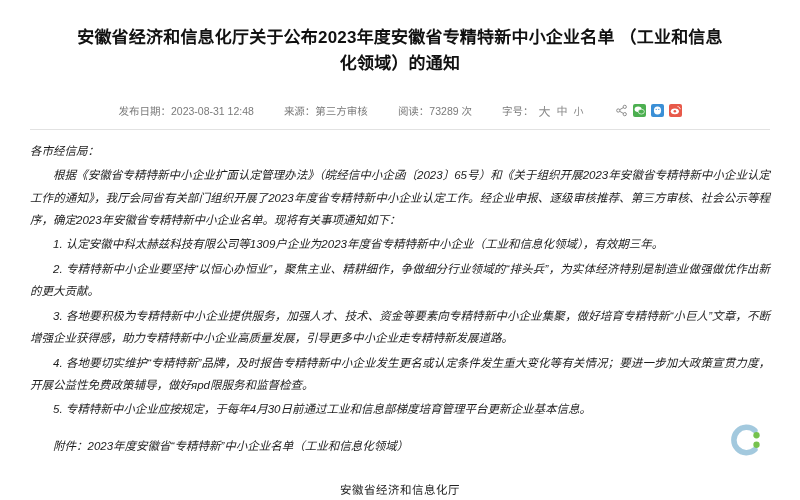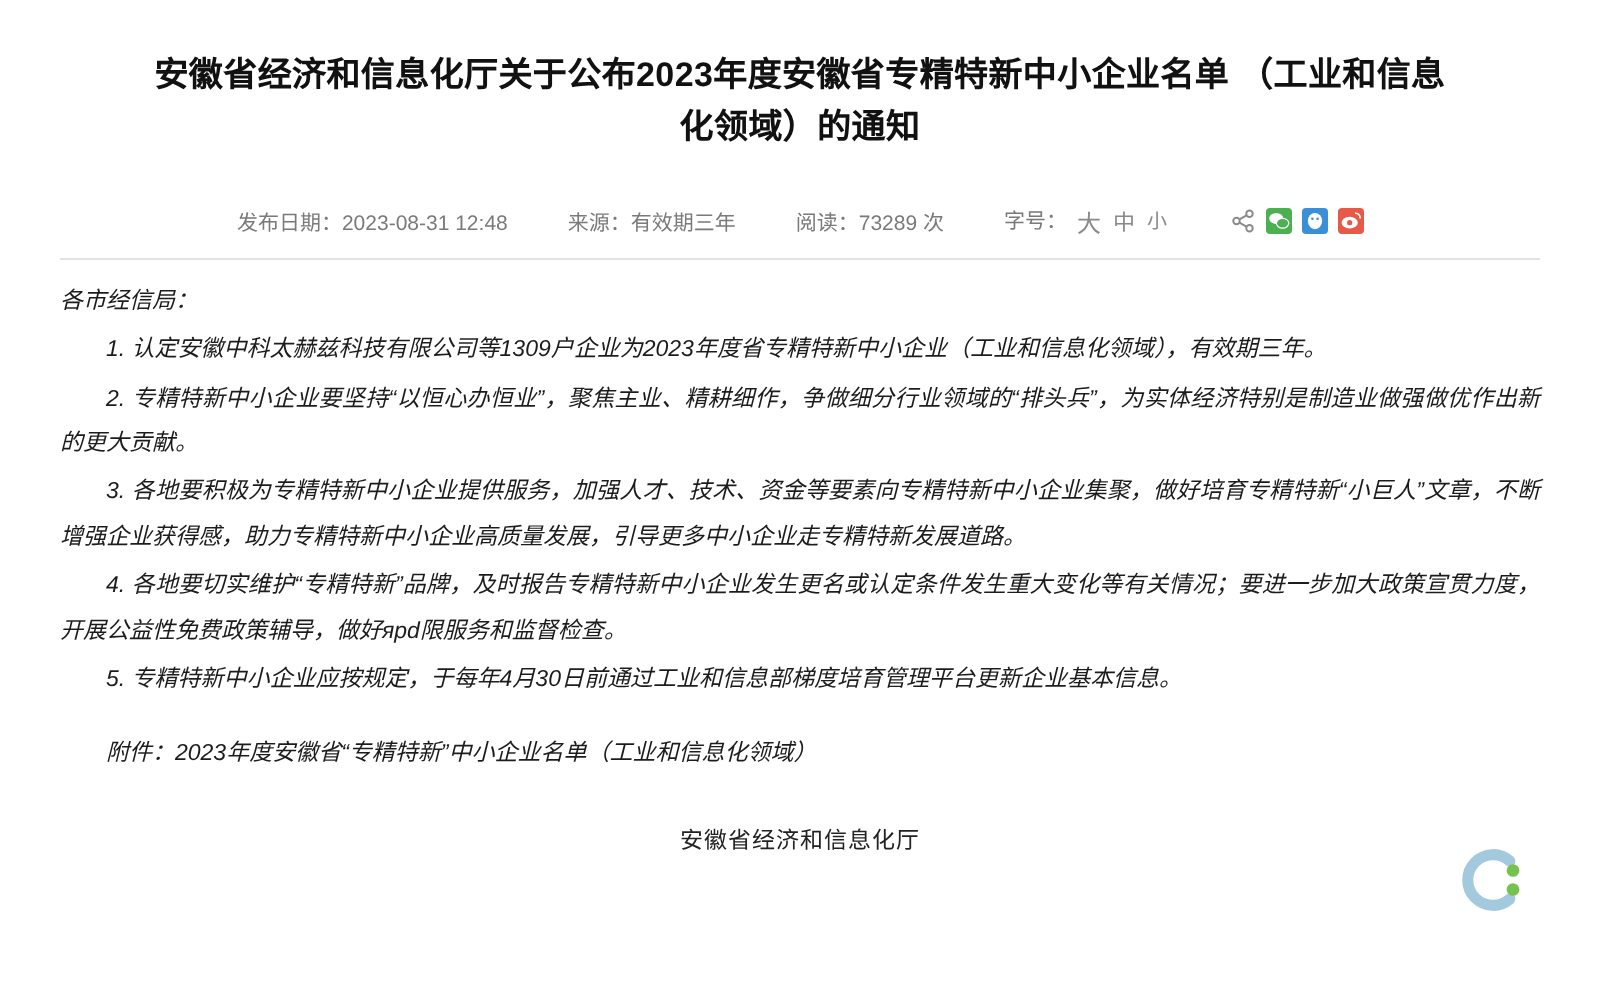--- a/index.html
+++ b/index.html
@@ -37,20 +37,21 @@
     gap: 30px;
     font-size: 10.5px;
     color: #7a7a7a;
     padding: 6px 0 8px 0;
   }
   .meta-bar .meta-item {
     white-space: nowrap;
   }
   .fontsize-group {
     display: flex;
+    align-items: center;
     gap: 4px;
   }
   .fontsize-group .fs {
     display: inline-block;
     color: #8a8a8a;
     padding: 0 1px;
   }
   .fontsize-group .fs.big { font-size: 12px; }
   .fontsize-group .fs.mid { font-size: 11px; }
   .fontsize-group .fs.small { font-size: 10px; }
@@ -123,21 +124,21 @@
 </style>
 </head>
 <body>
 
 <div class="page">
 
   <h1 class="doc-title">安徽省经济和信息化厅关于公布2023年度安徽省专精特新中小企业名单 （工业和信息化领域）的通知</h1>
 
   <div class="meta-bar">
     <span class="meta-item">发布日期：2023-08-31 12:48</span>
-    <span class="meta-item">来源：有效期三年</span>
+    <span class="meta-item">来源：第三方审核</span>
     <span class="meta-item">阅读：73289 次</span>
     <span class="fontsize-group">
       <span class="meta-item">字号：</span>
       <span class="fs big">大</span>
       <span class="fs mid">中</span>
       <span class="fs small">小</span>
     </span>
     <span class="share-group">
       <span class="share-icon plain">
         <svg width="13" height="13" viewBox="0 0 16 16">
@@ -170,20 +171,21 @@
             <path d="M10.5 3.2c1.8 0 3.2 1.4 3.2 3.2" stroke="#fff" stroke-width="1.1" fill="none"></path>
           </svg>
       </span>
     </span>
   </div>
 
   <hr class="divider">
 
   <div class="body-text">
     <p>各市经信局：</p>
+    <p class="indent">根据《安徽省专精特新中小企业扩面认定管理办法》（皖经信中小企函〔2023〕65号）和《关于组织开展2023年安徽省专精特新中小企业认定工作的通知》，我厅会同省有关部门组织开展了2023年度省专精特新中小企业认定工作。经企业申报、逐级审核推荐、第三方审核、社会公示等程序，确定2023年安徽省专精特新中小企业名单。现将有关事项通知如下：</p>
     <p class="indent">1. 认定安徽中科太赫兹科技有限公司等1309户企业为2023年度省专精特新中小企业（工业和信息化领域），有效期三年。</p>
     <p class="indent">2. 专精特新中小企业要坚持“以恒心办恒业”，聚焦主业、精耕细作，争做细分行业领域的“排头兵”，为实体经济特别是制造业做强做优作出新的更大贡献。</p>
     <p class="indent">3. 各地要积极为专精特新中小企业提供服务，加强人才、技术、资金等要素向专精特新中小企业集聚，做好培育专精特新“小巨人”文章，不断增强企业获得感，助力专精特新中小企业高质量发展，引导更多中小企业走专精特新发展道路。</p>
     <p class="indent">4. 各地要切实维护“专精特新”品牌，及时报告专精特新中小企业发生更名或认定条件发生重大变化等有关情况；要进一步加大政策宣贯力度，开展公益性免费政策辅导，做好ярd限服务和监督检查。</p>
     <p class="indent">5. 专精特新中小企业应按规定，于每年4月30日前通过工业和信息部梯度培育管理平台更新企业基本信息。</p>
     <p class="indent" style="margin-top:14px">附件：2023年度安徽省“专精特新”中小企业名单（工业和信息化领域）</p>
   </div>
 
   <div class="sign">
     <div>安徽省经济和信息化厅</div>

